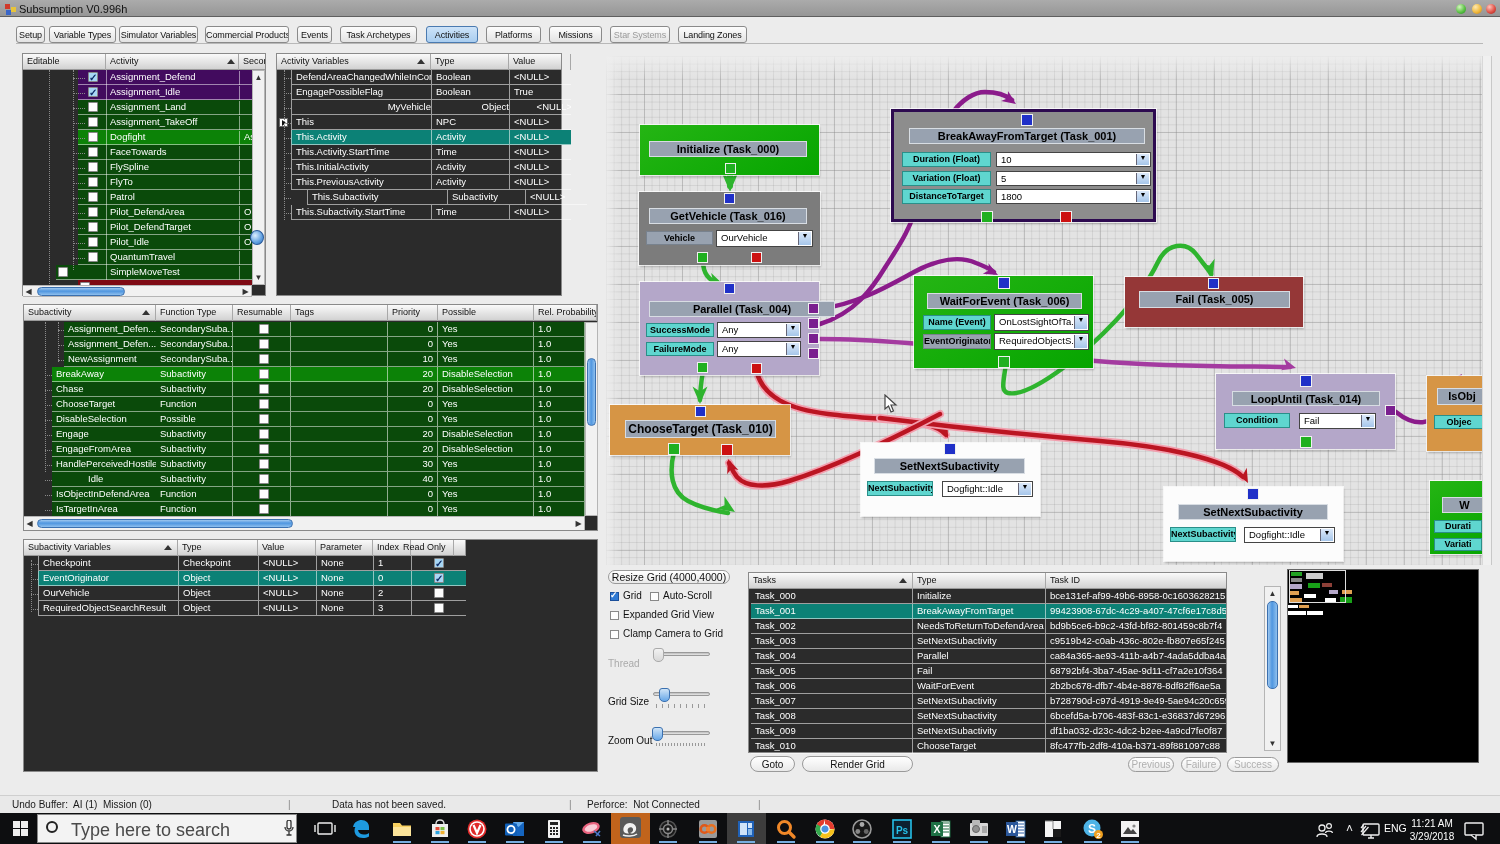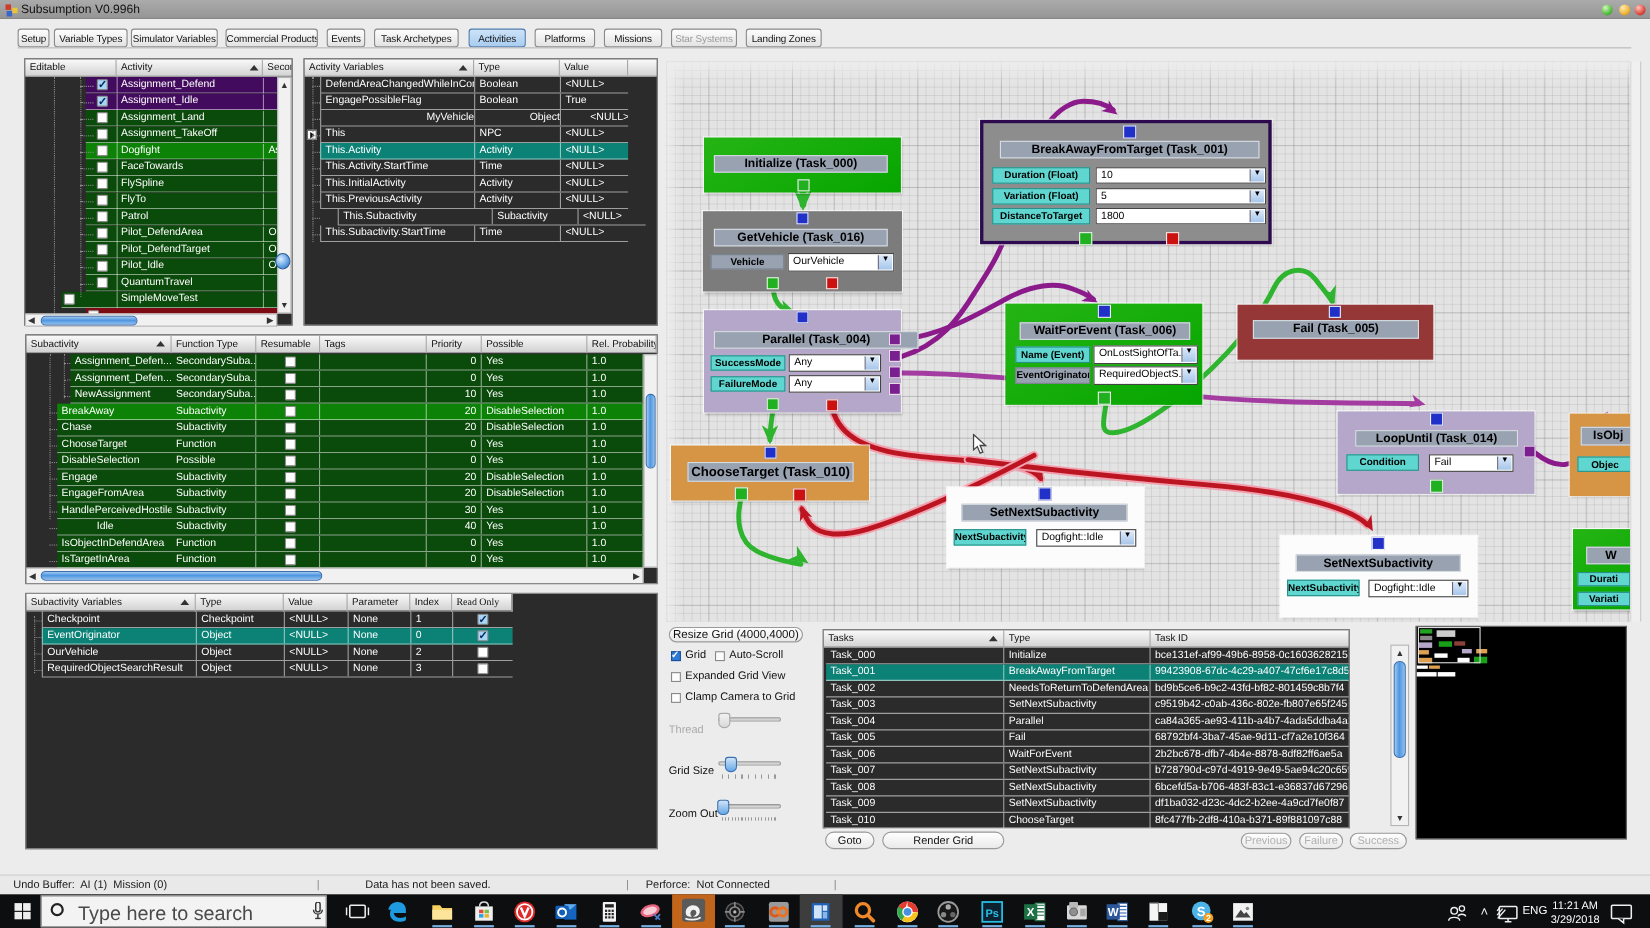--- a/index.html
+++ b/index.html
@@ -210,21 +210,21 @@
       <div class="sbarr" style="left:0;top:1px;">▲</div>
       <div class="sbarr" style="left:0;bottom:1px;">▼</div>
     </div>
     <div class="sbv" style="left:0px;top:231px;width:229px;height:12px;border-left:none;">
       <div class="sbarr" style="left:0;top:0;">◀</div>
       <div class="sbthumbh" style="left:14px;width:88px;"></div>
       <div class="sbarr" style="right:0;top:0;">▶</div>
     </div>
   </div>
 <div class="abs" style="left:250px;top:230px;width:14px;height:15px;border-radius:50%;background:radial-gradient(circle at 35% 35%,#dbeeff,#5f9fe0 60%,#2a6ab8);border:1px solid #2a5a9a;z-index:5;"></div>
-<div class="abs tbl" style="left:276px;top:53px;width:322px;height:243px;">
+<div class="abs tbl" style="left:276px;top:53px;width:286px;height:243px;">
     <div class="thead">
       <div class="th" style="left:0;width:154px;">Activity Variables<span class="sort" style="left:140px;"></span></div>
       <div class="th" style="left:154px;width:78px;">Type</div>
       <div class="th" style="left:232px;width:62px;">Value</div>
       <div class="th" style="left:294px;width:27px;border-right:none;"></div>
     </div>
     <div class="row" style="left:14px;top:16px;width:280px;height:15px;background:transparent;border-bottom:1px solid rgba(255,255,255,.55);border-left:1px solid rgba(255,255,255,.55);">
       <div class="cell" style="left:0;width:140px;border-right:1px solid rgba(255,255,255,.55);">DefendAreaChangedWhileInCom...</div>
       <div class="cell" style="left:140px;width:78px;">Boolean</div>
       <div class="cell" style="left:218px;width:62px;border-right:none;">&lt;NULL&gt;</div>
@@ -452,21 +452,21 @@
       <div class="sbthumbv" style="top:35px;height:68px;"></div>
     </div>
   </div>
 <div class="abs tbl" style="left:23px;top:539px;width:575px;height:233px;">
     <div class="thead" style="width:442px;border-right:1px solid #9a9a9a;">
       <div class="th" style="left:0px;width:154px;">Subactivity Variables<span class="sort" style="left:140px;"></span></div>
       <div class="th" style="left:154px;width:80px;">Type</div>
       <div class="th" style="left:234px;width:58px;">Value</div>
       <div class="th" style="left:292px;width:57px;">Parameter</div>
       <div class="th" style="left:349px;width:38px;">Index</div>
-      <div class="th" style="left:387px;width:55px;font-family:Liberation Serif, serif;">Read Only</div>
+      <div class="th" style="left:375px;width:55px;">Read Only</div>
     </div>
     <div class="row" style="left:14px;top:16px;width:428px;height:15px;background:transparent;border-bottom:1px solid rgba(255,255,255,.55);border-left:1px solid rgba(255,255,255,.55);">
       <div class="cell" style="left:0;width:140px;">Checkpoint</div>
       <div class="cell" style="left:140px;width:80px;">Checkpoint</div>
       <div class="cell" style="left:220px;width:58px;">&lt;NULL&gt;</div>
       <div class="cell" style="left:278px;width:57px;">None</div>
       <div class="cell" style="left:335px;width:38px;">1</div>
       <div class="cbx chk" style="left:395px;top:2px;">✓</div>
     </div>
     <div class="row" style="left:14px;top:31px;width:428px;height:15px;background:#0c8176;border-bottom:1px solid rgba(255,255,255,.55);border-left:1px solid rgba(255,255,255,.55);">

